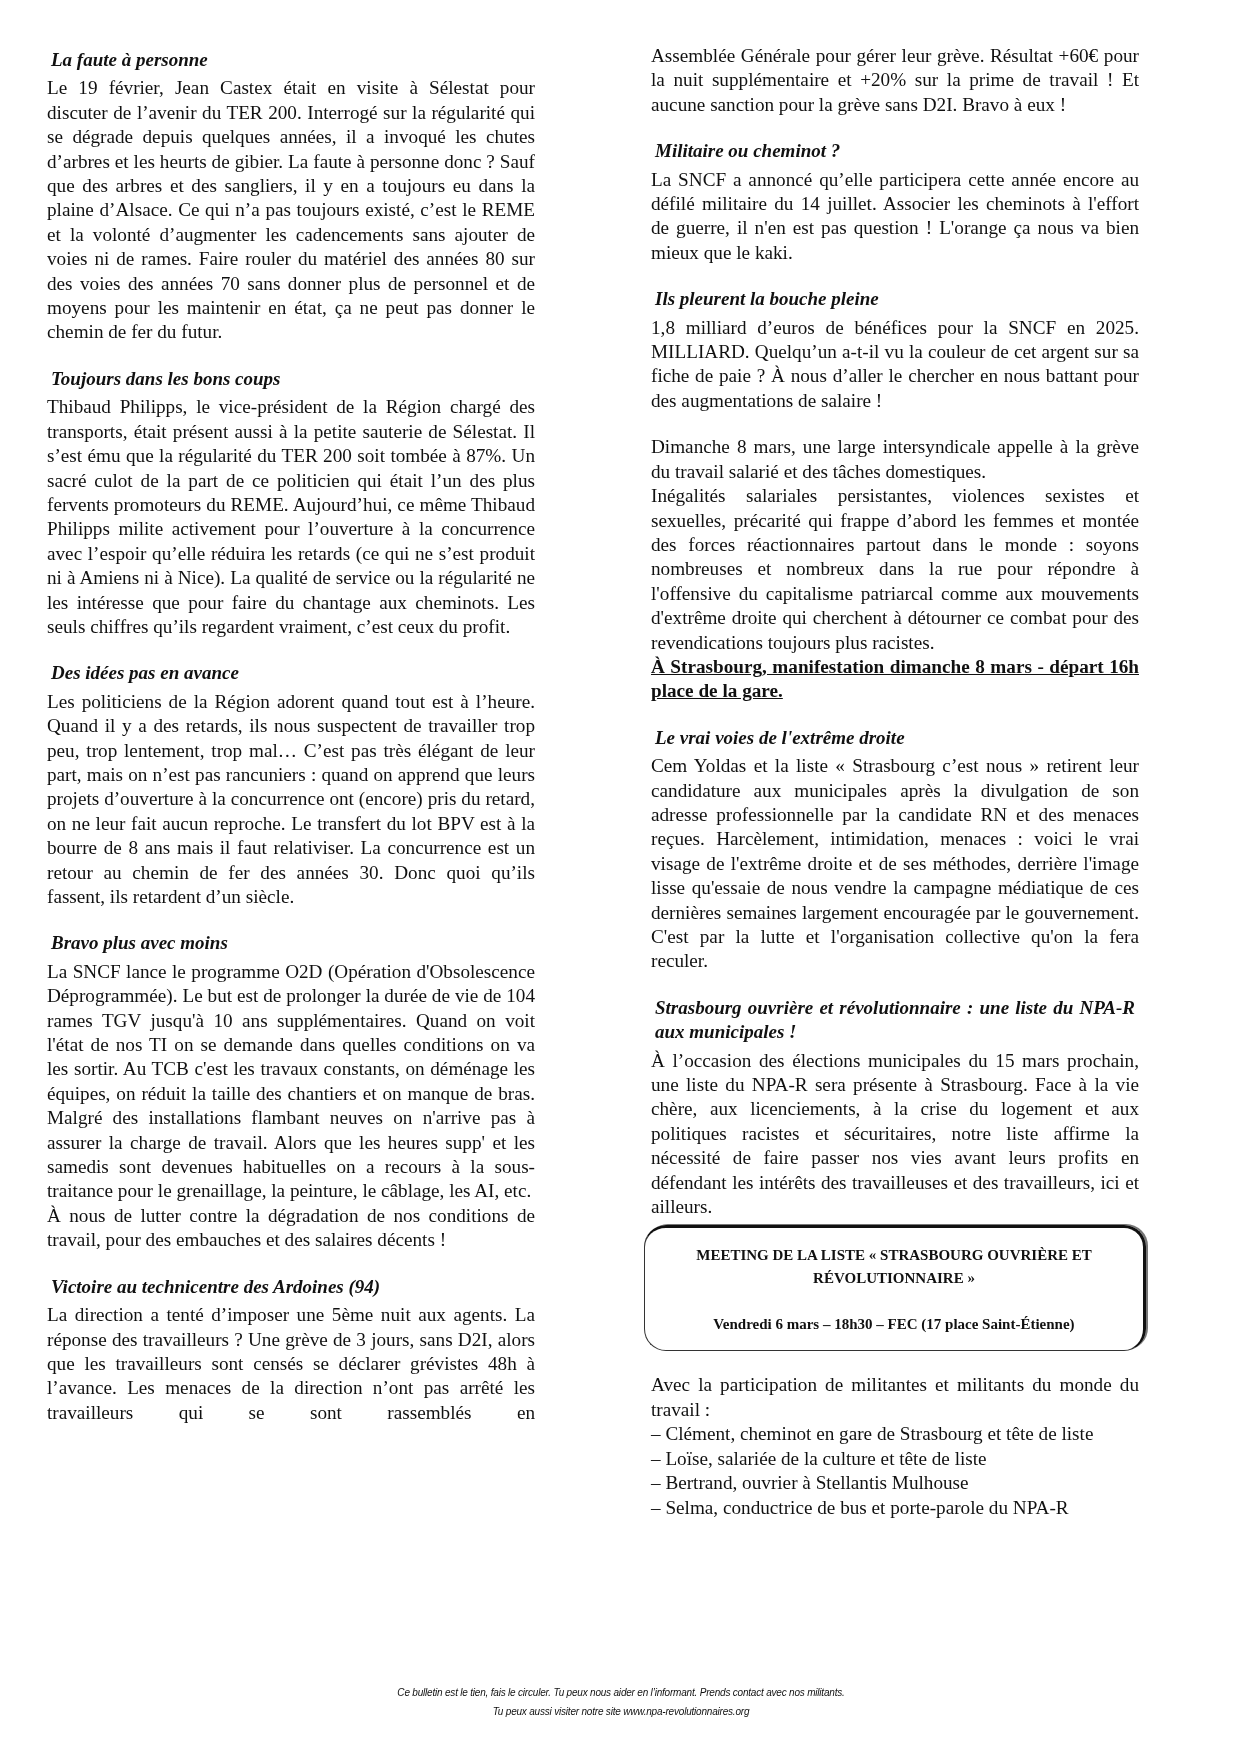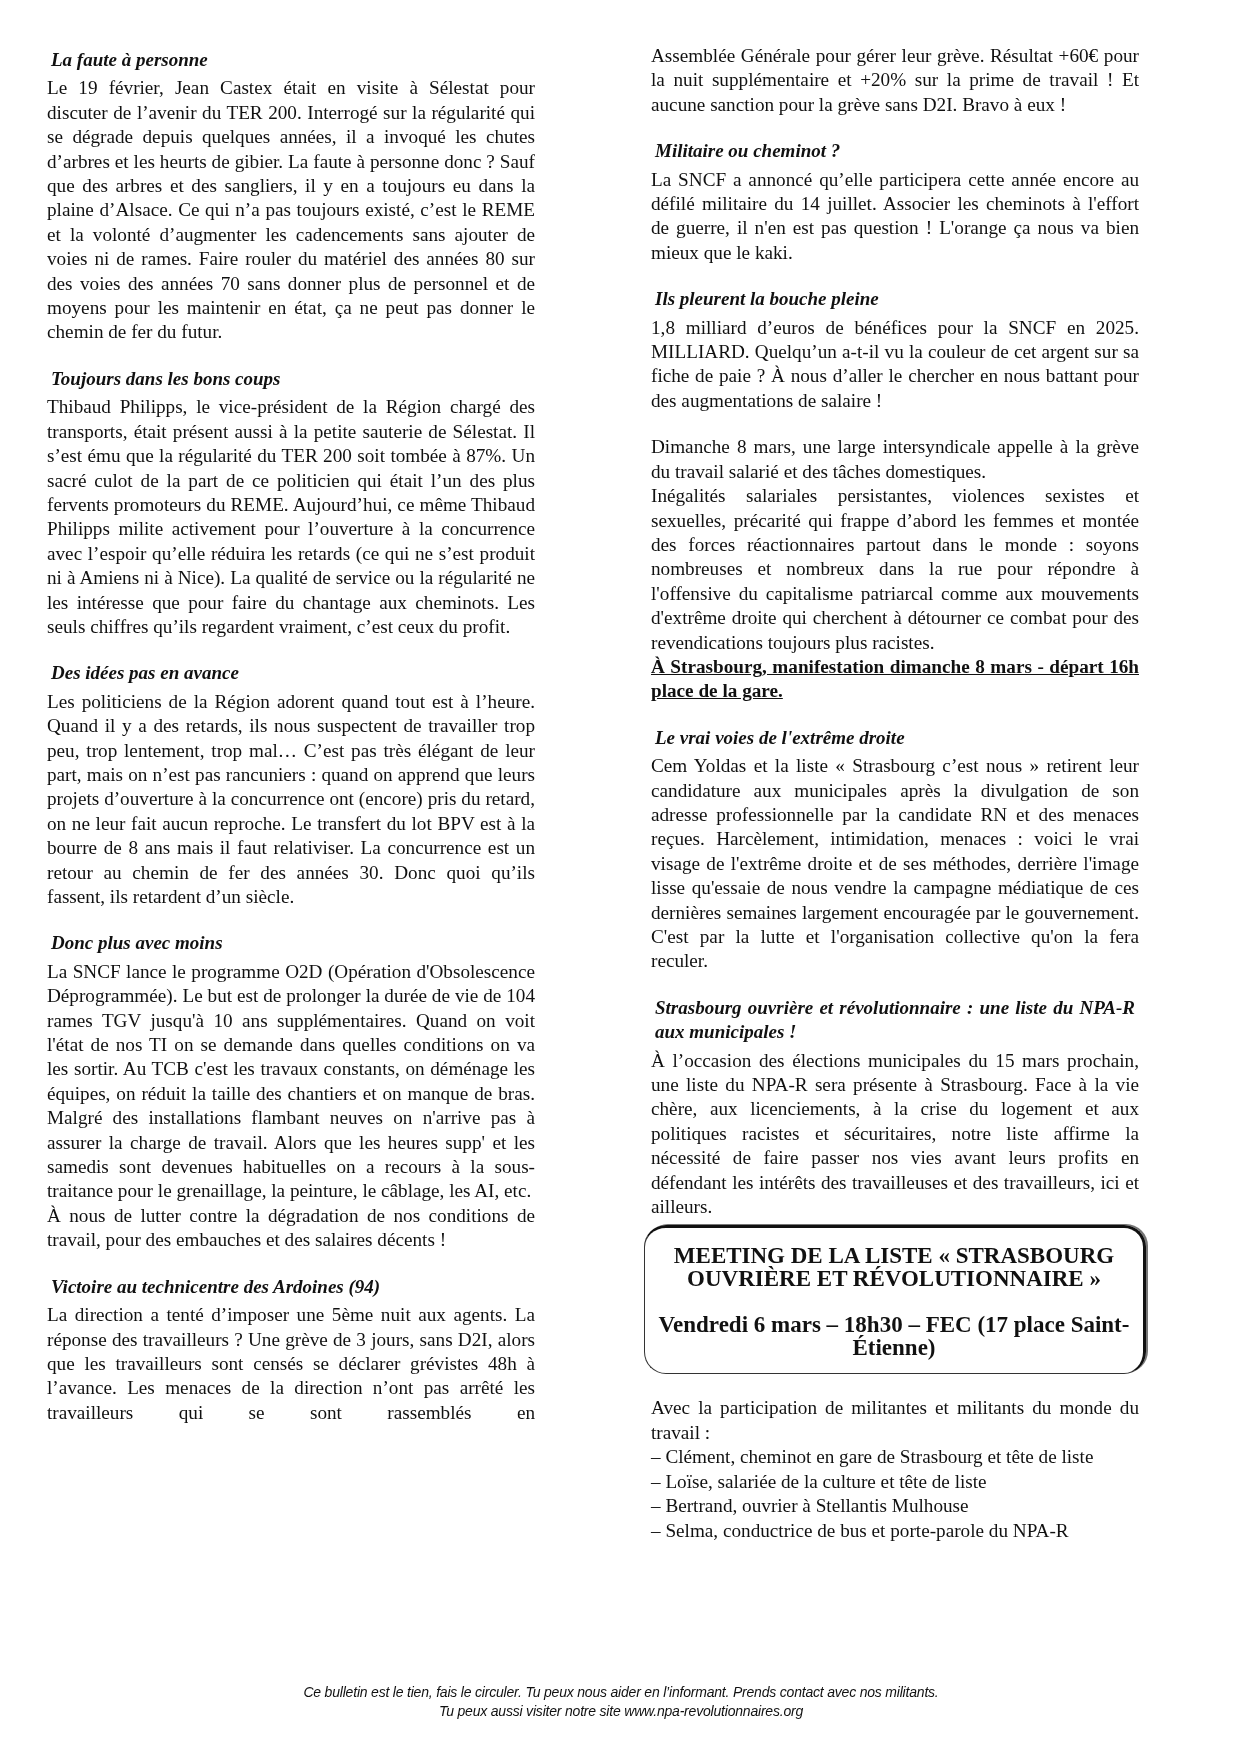--- a/index.html
+++ b/index.html
@@ -28,52 +28,52 @@
   .meeting-box {
     position: relative;
     margin: 6px 0 22px -7px; width: 502px;
     border: 1.5px solid #333333;
     border-top: 3px solid #111111;
     border-right: 3px solid #111111;
     border-radius: 22px;
     box-shadow: 2px -1px 0 #777777;
     padding: 16px 12px 14px 12px;
     text-align: center; font-weight: bold;
-    font-size: 23px; line-height: 23px;
+    font-size: 15px; line-height: 23px;
     box-sizing: border-box;
   }
   .meeting-box .title { margin-bottom: 23px; }
   .list-intro { margin: 0; text-align: justify; }
   .list { margin: 0; padding: 0; list-style: none; }
   .list li { margin: 0; }
   .footer {
     position: absolute; left: 0; width: 1242px; top: 1683px;
     text-align: center; font-family: "Liberation Sans", "DejaVu Sans", sans-serif;
-    font-style: italic; font-size: 14px; line-height: 19px;
+    font-style: italic; font-size: 10px; line-height: 19px;
     letter-spacing: -0.2px; color: #111;
   }
 </style>
 </head>
 <body>
 
 <div class="col left">
   <div class="article">
     <h2>La faute à personne</h2>
     <p class="last">Le 19 février, Jean Castex était en visite à Sélestat pour discuter de l’avenir du TER 200. Interrogé sur la régularité qui se dégrade depuis quelques années, il a invoqué les chutes d’arbres et les heurts de gibier. La faute à personne donc ? Sauf que des arbres et des sangliers, il y en a toujours eu dans la plaine d’Alsace. Ce qui n’a pas toujours existé, c’est le REME et la volonté d’augmenter les cadencements sans ajouter de voies ni de rames. Faire rouler du matériel des années 80 sur des voies des années 70 sans donner plus de personnel et de moyens pour les maintenir en état, ça ne peut pas donner le chemin de fer du futur.</p>
   </div>
   <div class="article">
     <h2>Toujours dans les bons coups</h2>
     <p class="last">Thibaud Philipps, le vice-président de la Région chargé des transports, était présent aussi à la petite sauterie de Sélestat. Il s’est ému que la régularité du TER 200 soit tombée à 87%. Un sacré culot de la part de ce politicien qui était l’un des plus fervents promoteurs du REME. Aujourd’hui, ce même Thibaud Philipps milite activement pour l’ouverture à la concurrence avec l’espoir qu’elle réduira les retards (ce qui ne s’est produit ni à Amiens ni à Nice). La qualité de service ou la régularité ne les intéresse que pour faire du chantage aux cheminots. Les seuls chiffres qu’ils regardent vraiment, c’est ceux du profit.</p>
   </div>
   <div class="article">
     <h2>Des idées pas en avance</h2>
     <p class="last">Les politiciens de la Région adorent quand tout est à l’heure. Quand il y a des retards, ils nous suspectent de travailler trop peu, trop lentement, trop mal… C’est pas très élégant de leur part, mais on n’est pas rancuniers : quand on apprend que leurs projets d’ouverture à la concurrence ont (encore) pris du retard, on ne leur fait aucun reproche. Le transfert du lot BPV est à la bourre de 8 ans mais il faut relativiser. La concurrence est un retour au chemin de fer des années 30. Donc quoi qu’ils fassent, ils retardent d’un siècle.</p>
   </div>
   <div class="article">
-    <h2>Donc plus avec moins</h2>
+    <h2>Bravo plus avec moins</h2>
     <p class="last">La SNCF lance le programme O2D (Opération d'Obsolescence Déprogrammée). Le but est de prolonger la durée de vie de 104 rames TGV jusqu'à 10 ans supplémentaires. Quand on voit l'état de nos TI on se demande dans quelles conditions on va les sortir. Au TCB c'est les travaux constants, on déménage les équipes, on réduit la taille des chantiers et on manque de bras. Malgré des installations flambant neuves on n'arrive pas à assurer la charge de travail. Alors que les heures supp' et les samedis sont devenues habituelles on a recours à la sous-traitance pour le grenaillage, la peinture, le câblage, les AI, etc.</p>
     <p class="last">À nous de lutter contre la dégradation de nos conditions de travail, pour des embauches et des salaires décents !</p>
   </div>
   <div class="article">
     <h2>Victoire au technicentre des Ardoines (94)</h2>
     <p style="text-align-last: justify;">La direction a tenté d’imposer une 5ème nuit aux agents. La réponse des travailleurs ? Une grève de 3 jours, sans D2I, alors que les travailleurs sont censés se déclarer grévistes 48h à l’avance. Les menaces de la direction n’ont pas arrêté les travailleurs qui se sont rassemblés en</p>
   </div>
 </div>
 
 <div class="col right">

